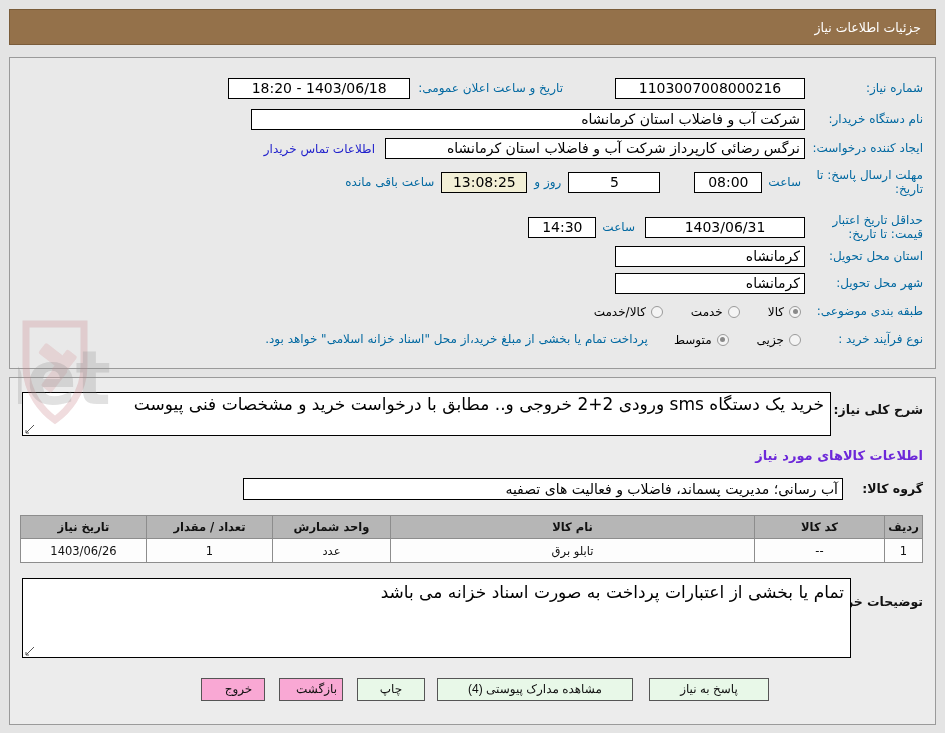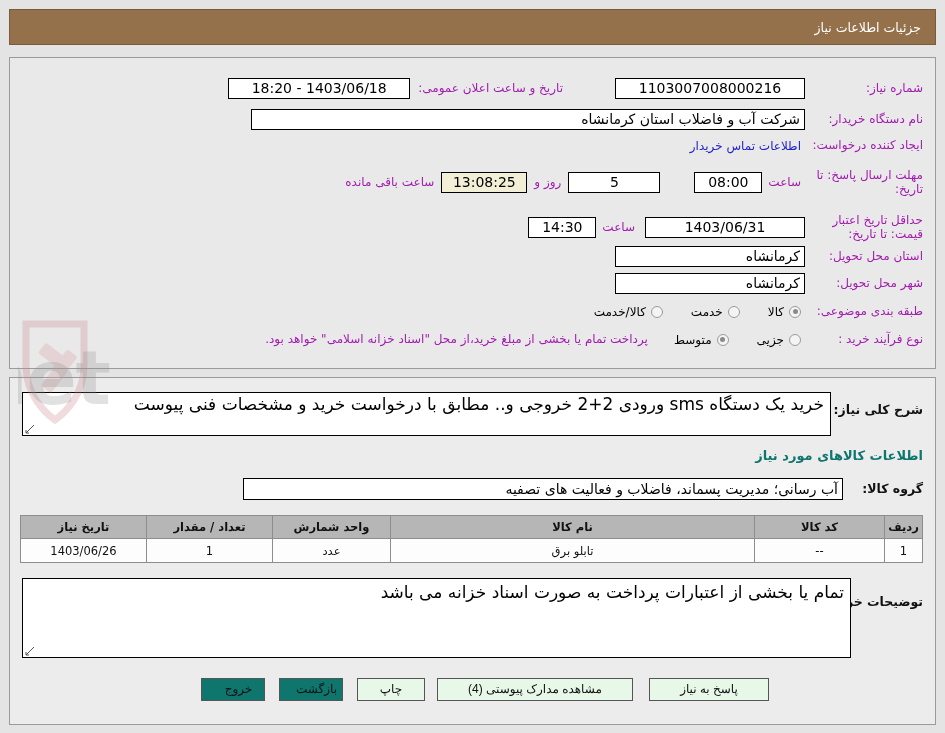--- a/index.html
+++ b/index.html
@@ -67,21 +67,21 @@
   .form-row {
     position: absolute;
     display: flex;
     align-items: center;
     direction: rtl;
     white-space: nowrap;
   }
   .lbl {
     text-align: right;
     font-size: 12px;
-    color: #a21caf;
+    color: #0369a1;
     line-height: 15px;
   }
   .fld {
     background: #ffffff;
     border: 1px solid #000;
     height: 21px;
     line-height: 19px;
     font-size: 14px;
     text-align: center;
     padding: 0 4px;
@@ -127,21 +127,21 @@
     font-size: 12.5px;
     font-weight: bold;
     color: #111;
     text-align: right;
     white-space: nowrap;
   }
   .sec-heading {
     position: absolute;
     font-size: 13px;
     font-weight: bold;
-    color: #0f766e;
+    color: #6d28d9;
   }
   .textbox {
     position: absolute;
     background: #fff;
     border: 1px solid #000;
     font-size: 17px;
     padding: 3px 6px 0 6px;
     text-align: right;
     line-height: 17px;
     overflow: hidden;
@@ -189,21 +189,21 @@
     line-height: 21px;
     text-align: center;
     font-size: 12px;
     border: 1px solid #555;
     background: #e8f8e8;
     color: #111;
     cursor: pointer;
     padding: 0 4px;
     white-space: nowrap;
   }
-  .btn.red { background: #0f766e; padding-left: 15px; }
+  .btn.red { background: #f9a8d4; padding-left: 15px; }
 </style>
 </head>
 <body>
 
 <div class="title-bar">
   <span class="title-text">جزئیات اطلاعات نیاز</span>
 </div>
 
 <div class="panel panel-top">
 
@@ -216,20 +216,21 @@
     <span class="fld" style="width:182px; margin-right:8px;">1403/06/18 - 18:20</span>
   </div>
 
   <div class="form-row" style="top:51px; right:12px;">
     <span class="lbl" style="width:112px;">نام دستگاه خریدار:</span>
     <span class="fld rtltxt" style="width:554px; margin-right:6px;">شرکت آب و فاضلاب استان کرمانشاه</span>
   </div>
 
   <div class="form-row" style="top:80px; right:12px;">
     <span class="lbl" style="width:112px;">ایجاد کننده درخواست:</span>
+    <span class="fld rtltxt" style="width:420px; margin-right:6px;">نرگس رضائی کارپرداز شرکت آب و فاضلاب استان کرمانشاه</span>
     <span class="link-blue" style="margin-right:10px;">اطلاعات تماس خریدار</span>
   </div>
 
   <div class="form-row" style="top:110px; right:12px;">
     <span class="lbl" style="width:112px; white-space:normal; line-height:14px;">مهلت ارسال پاسخ: تا تاریخ:</span>
     <span class="lbl" style="margin-right:10px;">ساعت</span>
     <span class="fld" style="width:68px; margin-right:6px;">08:00</span>
     <span class="fld" style="width:92px; margin-right:34px;">5</span>
     <span class="lbl" style="margin-right:7px;">روز و</span>
     <span class="fld yellow" style="width:86px; margin-right:7px;">13:08:25</span>

